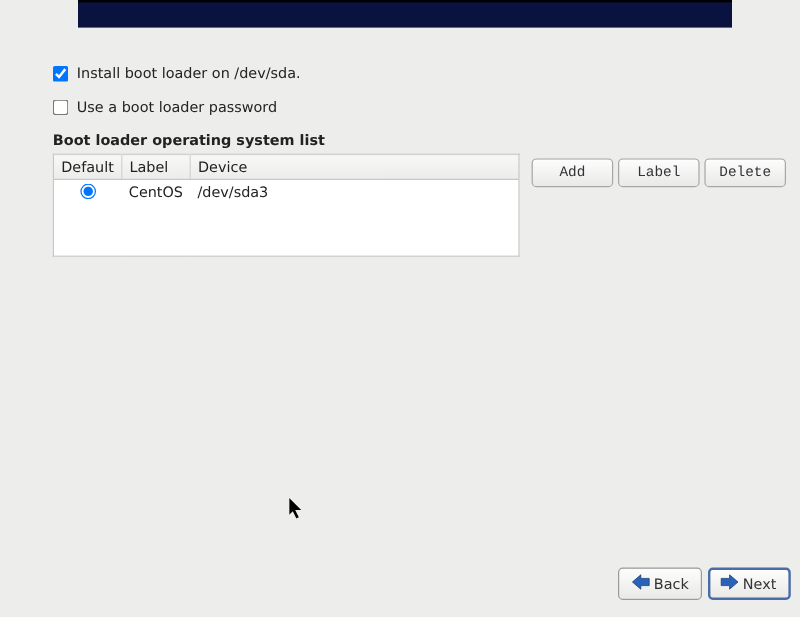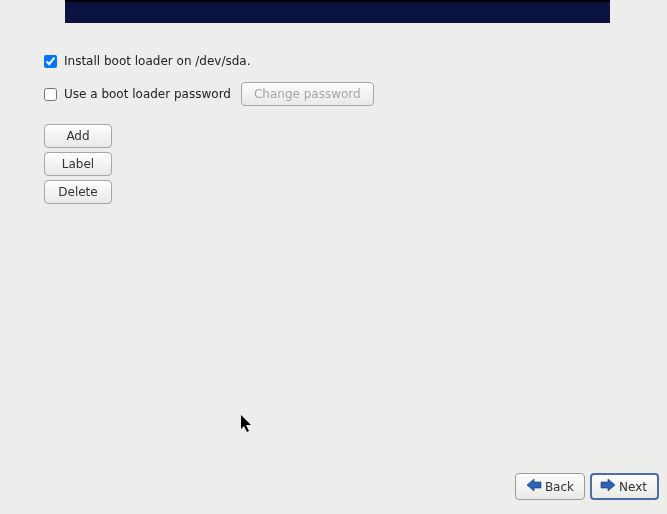--- a/index.html
+++ b/index.html
@@ -97,23 +97,24 @@
       font-size: 12px;
     }
     .col-default { width: 50px; text-align: center; }
     .col-label { width: 46px; }
     .col-device { }
     .radio-cell {
       text-align: center;
     }
     .side-buttons {
       display: flex;
-      flex-direction: column;
+      flex-direction: row;
       gap: 4px;
       margin-top: 4px;
+      font-family: Liberation Mono, monospace;
     }
     .side-buttons .btn {
       width: 68px;
       text-align: center;
       padding: 4px 0;
     }
     .footer {
       position: absolute;
       bottom: 14px;
       right: 8px;
@@ -155,25 +156,43 @@
 <div class="content">
 
   <div class="row">
     <input type="checkbox" checked="" style="">
     <label>Install boot loader on /dev/sda.</label>
   </div>
 
   <div class="row">
     <input type="checkbox" style="">
     <label>Use a boot loader password</label>
-    <button class="btn" disabled="">Change password</button>
   </div>
 
+  <div class="section-title">Boot loader operating system list</div>
 
   <div class="table-wrap">
+    <table class="list-table">
+      <thead>
+        <tr>
+          <th class="col-default">Default</th>
+          <th class="col-label">Label</th>
+          <th class="col-device">Device</th>
+        </tr>
+      </thead>
+      <tbody>
+        <tr>
+          <td class="radio-cell">
+            <input type="radio" checked="" style="">
+          </td>
+          <td>CentOS</td>
+          <td>/dev/sda3</td>
+        </tr>
+      </tbody>
+    </table>
     <div class="side-buttons">
       <button class="btn">Add</button>
       <button class="btn">Label</button>
       <button class="btn">Delete</button>
     </div>
   </div>
 
 </div>
 
 <div class="footer">

